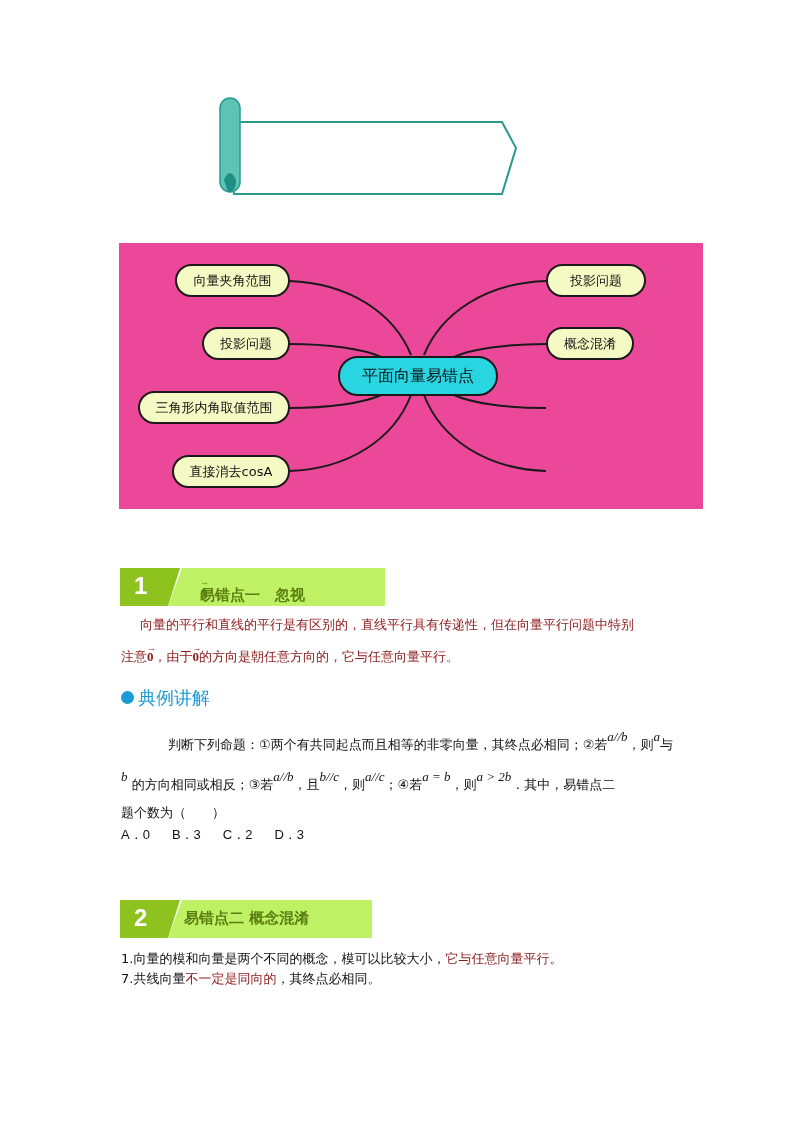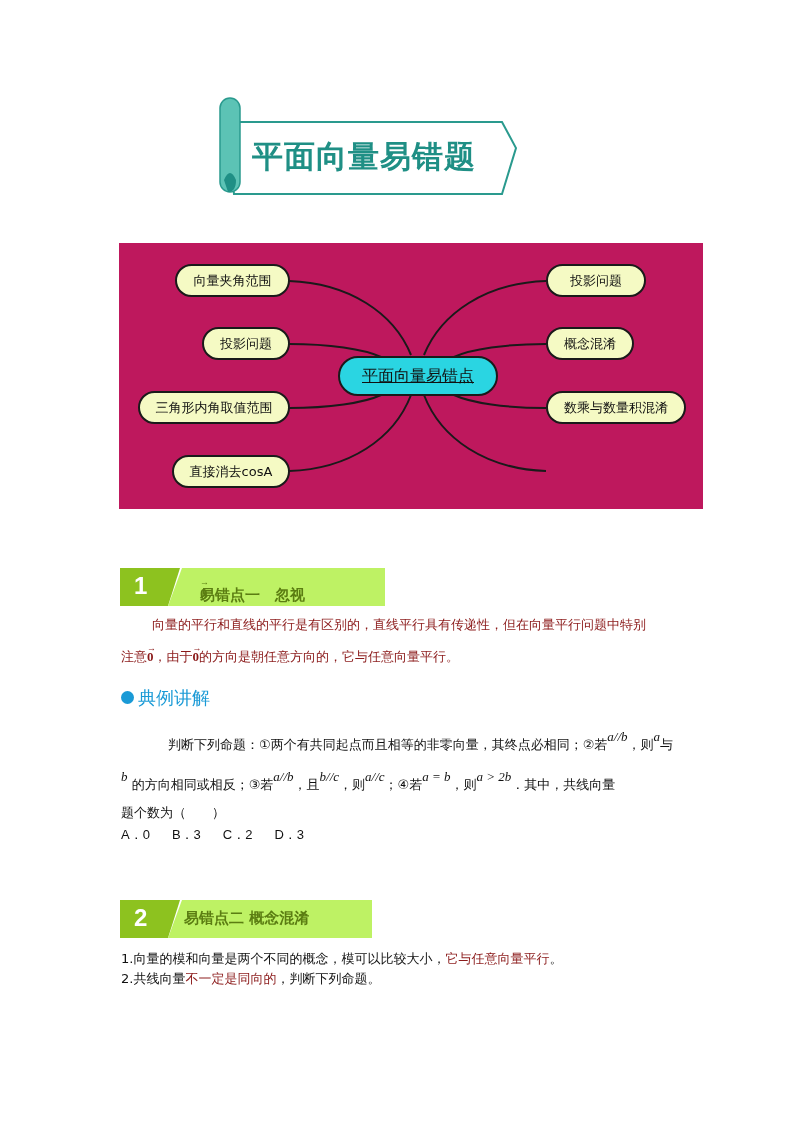--- a/index.html
+++ b/index.html
@@ -6,21 +6,21 @@
   body { width: 794px; height: 1123px; position: relative; overflow: hidden;
          font-family: "DejaVu Sans", "Liberation Sans", sans-serif; color: #000; }
 
   
   .banner { position: absolute; left: 216px; top: 96px; width: 304px; height: 104px; }
   .banner svg { position: absolute; left: 0; top: 0; }
   .banner-title { position: absolute; left: 36px; top: 40px; font-size: 31px; font-weight: bold;
                   color: #1f8f85; letter-spacing: 1px; white-space: nowrap; }
 
   
-  .mindmap { position: absolute; left: 119px; top: 243px; width: 584px; height: 266px; background: #be185d; }
+  .mindmap { position: absolute; left: 119px; top: 243px; width: 584px; height: 266px; background: #ec4899; }
   .mindmap svg { position: absolute; left: 0; top: 0; }
   .node { position: absolute; height: 33px; box-sizing: border-box; border: 2px solid #1a1a1a;
           border-radius: 17px; background: #f5fac4; font-size: 13px; display: flex;
           align-items: center; justify-content: center; white-space: nowrap; color: #111; }
   .node.center { background: #2ad5e2; font-size: 16px; height: 40px; border-radius: 20px; }
 
   
   .sec-head { position: absolute; left: 120px; height: 38px; }
   .sec-head .num { position: absolute; left: 0; top: 0; width: 60px; height: 38px; background: #8dc21f;
                    clip-path: polygon(0 0, 100% 0, 80% 100%, 0 100%); }
@@ -46,21 +46,20 @@
 </style>
 </head>
 <body>
 
 <div class="banner">
   <svg width="304" height="104">
     <polygon points="10,26 286,26 300,52 286,98 18,98" fill="#ffffff" stroke="#2a9a8e" stroke-width="2"></polygon>
     <rect x="4" y="2" width="20" height="94" rx="10" fill="#5cc3b5" stroke="#2a9a8e" stroke-width="1.5"></rect>
     <path d="M8,84 q6,-14 12,0 q0,12 -8,12 z" fill="#1f8f85"></path>
   </svg>
-  <div class="banner-title">平面向量易错题</div>
 </div>
 
 <div class="mindmap">
   <svg width="584" height="266">
     <g fill="none" stroke="#1a1a1a" stroke-width="2">
       <path d="M170,38 C230,40 275,70 292,112"></path>
       <path d="M170,101 C210,101 245,106 262,114"></path>
       <path d="M170,165 C210,165 245,160 262,152"></path>
       <path d="M170,228 C230,226 275,196 292,152"></path>
       <path d="M427,38 C367,40 322,70 305,112"></path>
@@ -75,63 +74,60 @@
   <div class="node" style="left:83px; top:84px; width:88px;font-family:Liberation Serif, serif;">
       <span>投影问题</span>
     </div>
   <div class="node" style="left:53px; top:212px; width:118px;">
       <span>直接消去cosA</span>
     </div>
   <div class="node" style="left:19px; top:148px; width:152px;">
       <span>三角形内角取值范围</span>
     </div>
 
-  <div class="node center" style="left:219px; top:113px; width:160px;text-decoration:underline;">
+  <div class="node center" style="left:219px; top:113px; width:160px;">
       <span>平面向量易错点</span>
     </div>
 
   <div class="node" style="left:427px; top:21px; width:100px;">
       <span>投影问题</span>
     </div>
   <div class="node" style="left:427px; top:84px; width:88px;">
       <span>概念混淆</span>
-    </div>
-  <div class="node" style="left:427px; top:148px; width:140px;">
-      <span>数乘与数量积混淆</span>
     </div>
 </div>
 
 <div class="sec-head" style="top:568px; width:265px;">
   <div class="num">
       <span>1</span>
     </div>
   <div class="bar" style="width:217px;">
     <span>
         <span>易错点一　忽视</span>
         <span class="vec" style="color:#5b7d12">0</span>
       </span>
   </div>
 </div>
 
-<div class="para" style="left:152px; top:610px;">
+<div class="para" style="left:140px; top:610px;">
   <span class="red">向量的平行和直线的平行是有区别的，直线平行具有传递性，但在向量平行问题中特别</span>
 </div>
 <div class="para" style="left:121px; top:642px;">
   <span class="red">注意</span><span class="vec">0</span><span class="red">，由于</span><span class="vec">0</span><span class="red">的方向是朝任意方向的，它与任意向量平行。</span>
 </div>
 
 <div class="example-h">
   <span class="dot"></span><span>典例讲解</span>
 </div>
 
 <div class="q" style="top:736px;margin-left:47px;">
   <span>判断下列命题：①两个有共同起点而且相等的非零向量，其终点必相同；②若</span><span class="m">a//b</span><span>，则</span><span class="m">a</span><span>与</span>
 </div>
 <div class="q" style="top:776px;">
-  <span class="m">b</span><span> 的方向相同或相反；③若</span><span class="m">a//b</span><span>，且</span><span class="m">b//c</span><span>，则</span><span class="m">a//c</span><span>；④若</span><span class="m">a = b</span><span>，则</span><span class="m">a &gt; 2b</span><span>．其中，共线向量</span>
+  <span class="m">b</span><span> 的方向相同或相反；③若</span><span class="m">a//b</span><span>，且</span><span class="m">b//c</span><span>，则</span><span class="m">a//c</span><span>；④若</span><span class="m">a = b</span><span>，则</span><span class="m">a &gt; 2b</span><span>．其中，易错点二</span>
 </div>
 <div class="q" style="top:804px;">
   <span>题个数为（　　）</span>
 </div>
 <div class="q opts" style="top:826px;">
   <span>A．0</span><span>B．3</span><span>C．2</span><span>D．3</span>
 </div>
 
 <div class="sec-head" style="top:900px; width:252px;">
   <div class="num">
@@ -139,14 +135,14 @@
     </div>
   <div class="bar" style="width:204px;">
     <span>易错点二  概念混淆</span>
   </div>
 </div>
 
 <div class="q" style="top:950px;">
   <span>1.向量的模和向量是两个不同的概念，模可以比较大小，</span><span class="red">它与任意向量平行</span><span>。</span>
 </div>
 <div class="q" style="top:970px;">
-  <span>2.共线向量</span><span class="red">不一定是同向的</span><span>，判断下列命题。</span>
+  <span>7.共线向量</span><span class="red">不一定是同向的</span><span>，其终点必相同。</span>
 </div>
 
 </body></html>

